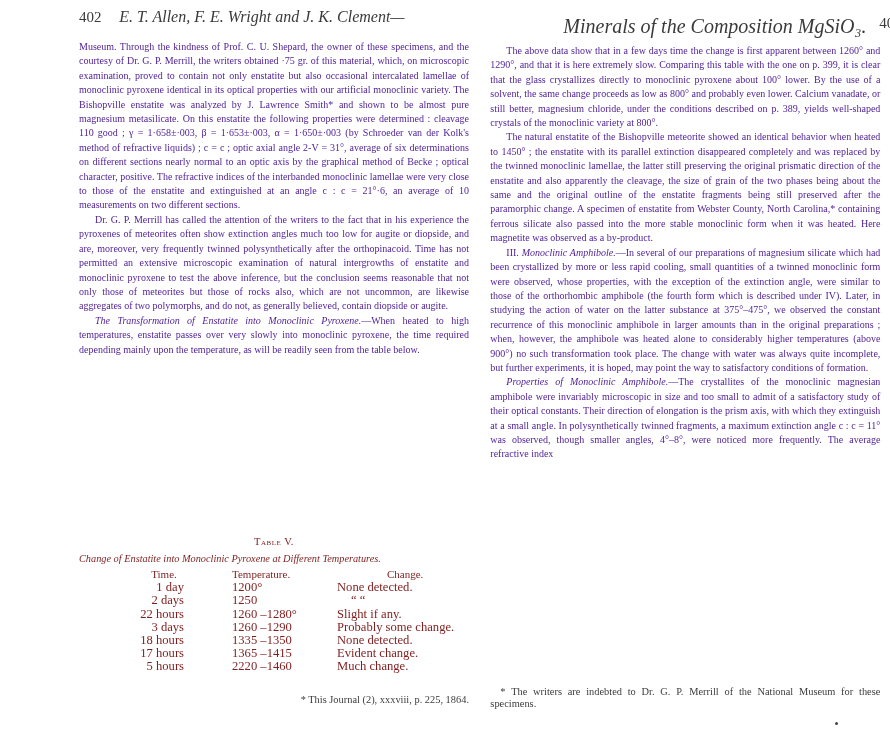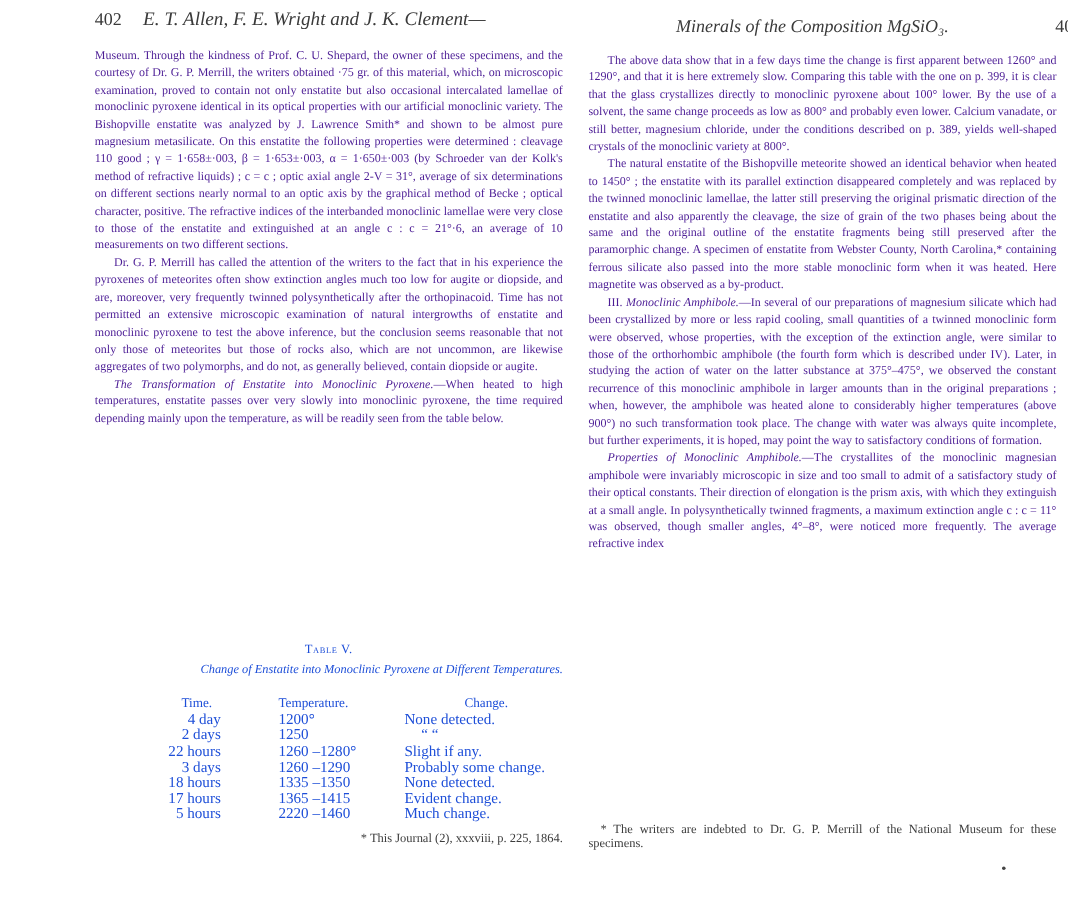--- a/index.html
+++ b/index.html
@@ -51,21 +51,21 @@
     .page.left .running-head .rtitle {
       font-style: italic;
       font-size: 16px;
     }
     .page.right .running-head {
       left: 95px;
       top: 15px;
     }
     .page.right .running-head .rtitle {
       font-style: italic;
-      font-size: 15px;
+      font-size: 20px;
     }
     .page.right .running-head .pno {
       position: absolute;
       left: 316px;
       font-style: normal;
     }
     .body-text {
       position: absolute;
       font-size: 10px;
       line-height: 14.4px;
@@ -90,34 +90,34 @@
       text-indent: 16px;
     }
     .body-text i {
       font-style: italic;
     }
     .table-block {
       position: absolute;
       left: 33px;
       top: 536px;
       width: 390px;
-      color: #1d4ed8;
+      color: #7f1d1d;
     }
     .table-title {
       text-align: center;
       font-size: 10.5px;
       letter-spacing: 0.5px;
       font-variant: small-caps;
       margin-bottom: 6px;
     }
     .table-caption {
-      text-align: right;
+      text-align: left;
       font-style: italic;
       font-size: 10.3px;
-      margin-bottom: 16px;
+      margin-bottom: 4px;
       white-space: nowrap;
     }
     table.data {
       border-collapse: collapse;
       width: 100%;
       font-size: 12.6px;
       line-height: 13.2px;
     }
     table.data th {
       font-weight: normal;
@@ -194,21 +194,21 @@
       <table class="data">
         <thead>
           <tr>
             <th style="text-align:center;padding-left:35px;">Time.</th>
             <th style="text-align:left;padding-left:18px;">Temperature.</th>
             <th style="text-align:left;padding-left:50px;">Change.</th>
           </tr>
         </thead>
         <tbody>
           <tr>
-            <td class="time">4 day</td>
+            <td class="time">1 day</td>
             <td class="temp">1200°</td>
             <td class="change">None detected.</td>
           </tr>
           <tr>
             <td class="time">2 days</td>
             <td class="temp">1250</td>
             <td class="change" style="padding-left:14px;">“       “</td>
           </tr>
           <tr>
             <td class="time">22 hours</td>

